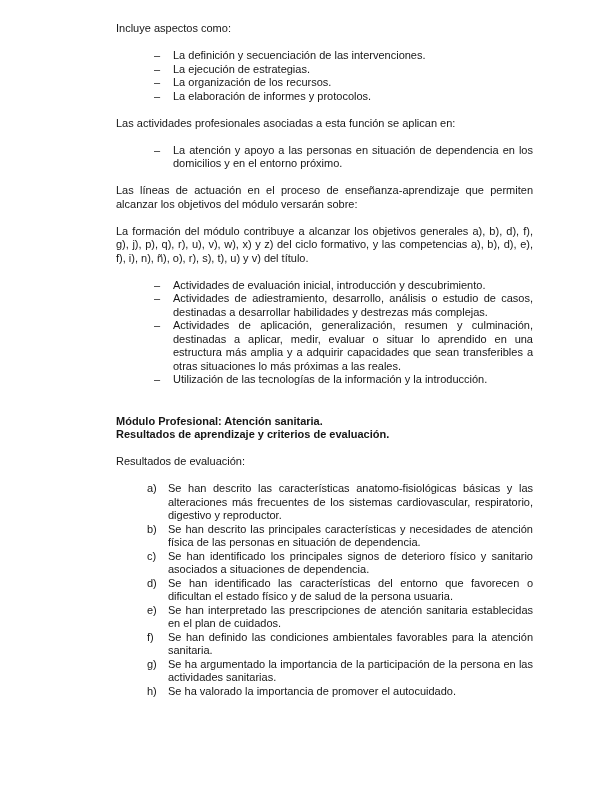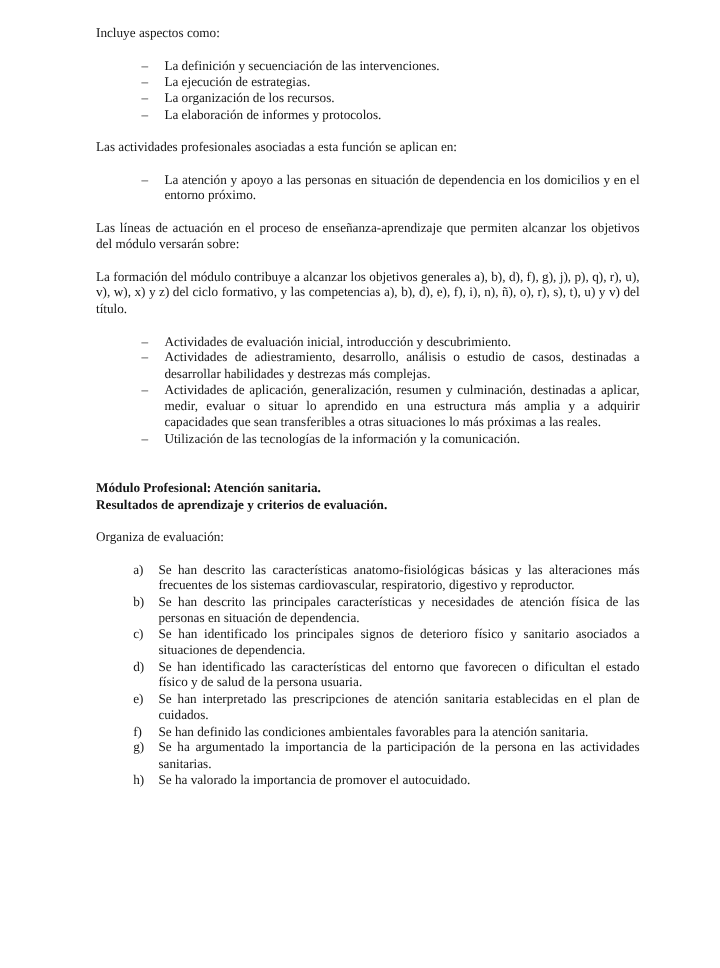--- a/index.html
+++ b/index.html
@@ -14,22 +14,21 @@
     font-family: "Liberation Sans", "DejaVu Sans", sans-serif;
     font-size: 11px;
     line-height: 13.5px;
     color: #161616;
     -webkit-font-smoothing: antialiased;
   }
   main.page {
     box-sizing: border-box;
     width: 600px;
     height: 605px;
-    padding: 22px 67px 20px 80px;
-    font-family: Liberation Serif, serif;
+    padding: 22px 67px 20px 116px;
   }
   .para {
     margin: 0 0 13.5px 0;
     text-align: justify;
   }
   .para.tight { margin-bottom: 0; margin-top: 28px; }
   .bold { font-weight: bold; }
   .pnum { margin-right: 10px; }
   .list { margin: 0 0 13.5px 0; }
   .li { display: flex; }
@@ -80,26 +79,26 @@
       <div class="li">
         <span class="marker">–</span>
         <div class="li-text">Actividades de adiestramiento, desarrollo, análisis o estudio de casos, destinadas a desarrollar habilidades y destrezas más complejas.</div>
       </div>
       <div class="li">
         <span class="marker">–</span>
         <div class="li-text">Actividades de aplicación, generalización, resumen y culminación, destinadas a aplicar, medir, evaluar o situar lo aprendido en una estructura más amplia y a adquirir capacidades que sean transferibles a otras situaciones lo más próximas a las reales.</div>
       </div>
       <div class="li">
         <span class="marker">–</span>
-        <div class="li-text">Utilización de las tecnologías de la información y la comunicación.</div>
+        <div class="li-text">Utilización de las tecnologías de la información y la introducción.</div>
       </div>
     </div>
     <p class="para bold tight">Módulo Profesional: Atención sanitaria.</p>
     <p class="para bold">Resultados de aprendizaje y criterios de evaluación.</p>
-    <p class="para">Organiza de evaluación:</p>
+    <p class="para">Resultados de evaluación:</p>
     <div class="list letter">
       <div class="li">
         <span class="marker">a)</span>
         <div class="li-text">Se han descrito las características anatomo-fisiológicas básicas y las alteraciones más frecuentes de los sistemas cardiovascular, respiratorio, digestivo y reproductor.</div>
       </div>
       <div class="li">
         <span class="marker">b)</span>
         <div class="li-text">Se han descrito las principales características y necesidades de atención física de las personas en situación de dependencia.</div>
       </div>
       <div class="li">

